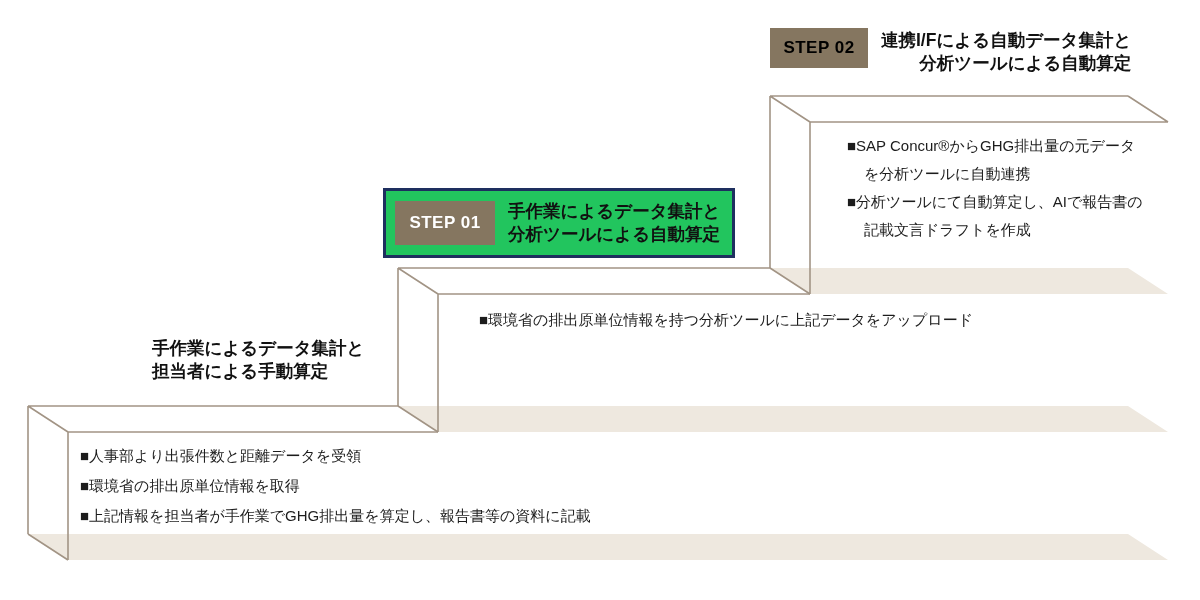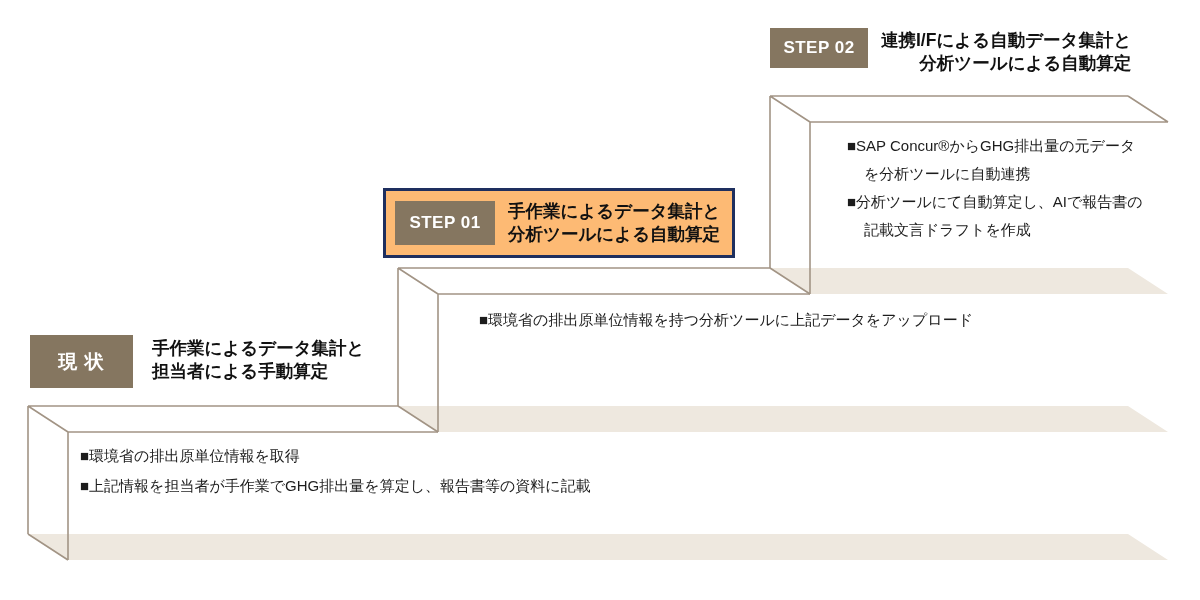--- a/index.html
+++ b/index.html
@@ -3,35 +3,35 @@
 <meta charset="utf-8">
 <style>
   html,body{margin:0;padding:0;background:#ffffff;}
   .canvas{
     position:relative;width:1200px;height:600px;overflow:hidden;background:#ffffff;
     font-family:"Liberation Sans",sans-serif;color:#1a1a1a;
   }
   .layer{position:absolute;left:0;top:0;}
   
   .badge{
-    position:absolute;background:#857660;color:#ffffff;
+    position:absolute;background:#857660;color:#000000;
     display:flex;align-items:center;justify-content:center;
     font-weight:bold;letter-spacing:.5px;
   }
   .badge-step{font-size:17px;}
   .badge-genjo{font-size:19px;letter-spacing:1px;}
   
   .title{
     position:absolute;font-weight:bold;font-size:17.5px;line-height:23px;
     white-space:pre-line;color:#111111;
   }
   
   .navy-frame{
     position:absolute;left:383px;top:188px;width:352px;height:70px;
-    box-sizing:border-box;border:3.5px solid #1e2f5f;background:#fdba74;
+    box-sizing:border-box;border:3.5px solid #1e2f5f;background:#22c55e;
     display:flex;align-items:center;
   }
   .navy-frame .badge-inner{
     position:static;flex:none;width:100px;height:44px;margin-left:9px;
     background:#857660;color:#fff;display:flex;align-items:center;justify-content:center;
     font-weight:bold;font-size:17px;letter-spacing:.5px;
   }
   .navy-frame .title-inner{
     position:static;margin-left:13px;font-weight:bold;font-size:17.5px;
     line-height:23px;white-space:pre-line;color:#111111;
@@ -54,35 +54,35 @@
 
     <polygon points="28,534 1128,534 1168,560 68,560" fill="#eee8df"></polygon>
     <polygon points="398,406 1128,406 1168,432 438,432" fill="#eee8df"></polygon>
     <polygon points="770,268 1128,268 1168,294 810,294" fill="#eee8df"></polygon>
 
     <path d="M28,406 H398 M68,432 H438 M28,406 L68,432 M28,406 V534 M68,432 V560 M28,534 L68,560" fill="none" stroke="#a29485" stroke-width="1.6"></path>
     <path d="M398,268 H770 M438,294 H810 M398,268 L438,294 M398,268 V406 M438,294 V432 M398,406 L438,432" fill="none" stroke="#a29485" stroke-width="1.6"></path>
     <path d="M770,96 H1128 M810,122 H1168 M770,96 L810,122 M1128,96 L1168,122 M770,96 V268 M810,122 V294 M770,268 L810,294" fill="none" stroke="#a29485" stroke-width="1.6"></path>
   </svg>
 
-  <div class="badge badge-genjo" style="left:30px;top:335px;width:103px;height:53px;">現 状</div>
   <div class="title" style="left:152px;top:337px;">手作業によるデータ集計と
 担当者による手動算定</div>
 
   <div class="navy-frame">
     <div class="badge-inner">STEP 01</div>
     <div class="title-inner">手作業によるデータ集計と
 分析ツールによる自動算定</div>
   </div>
 
   <div class="badge badge-step" style="left:770px;top:28px;width:98px;height:40px;">STEP 02</div>
   <div class="title" style="left:881px;top:29px;text-align:right;">連携I/Fによる自動データ集計と
 分析ツールによる自動算定</div>
 
   <div class="bullets bullets-genjo" style="left:80px;top:441px;">
+    <div class="bullet">■人事部より出張件数と距離データを受領</div>
     <div class="bullet">■環境省の排出原単位情報を取得</div>
     <div class="bullet">■上記情報を担当者が手作業でGHG排出量を算定し、報告書等の資料に記載</div>
   </div>
 
   <div class="bullets bullets-step01" style="left:479px;top:305px;">
     <div class="bullet">■環境省の排出原単位情報を持つ分析ツールに上記データをアップロード</div>
   </div>
 
   <div class="bullets bullets-step02" style="left:847px;top:132px;width:340px;">
     <div class="bullet">■SAP Concur®からGHG排出量の元データ

